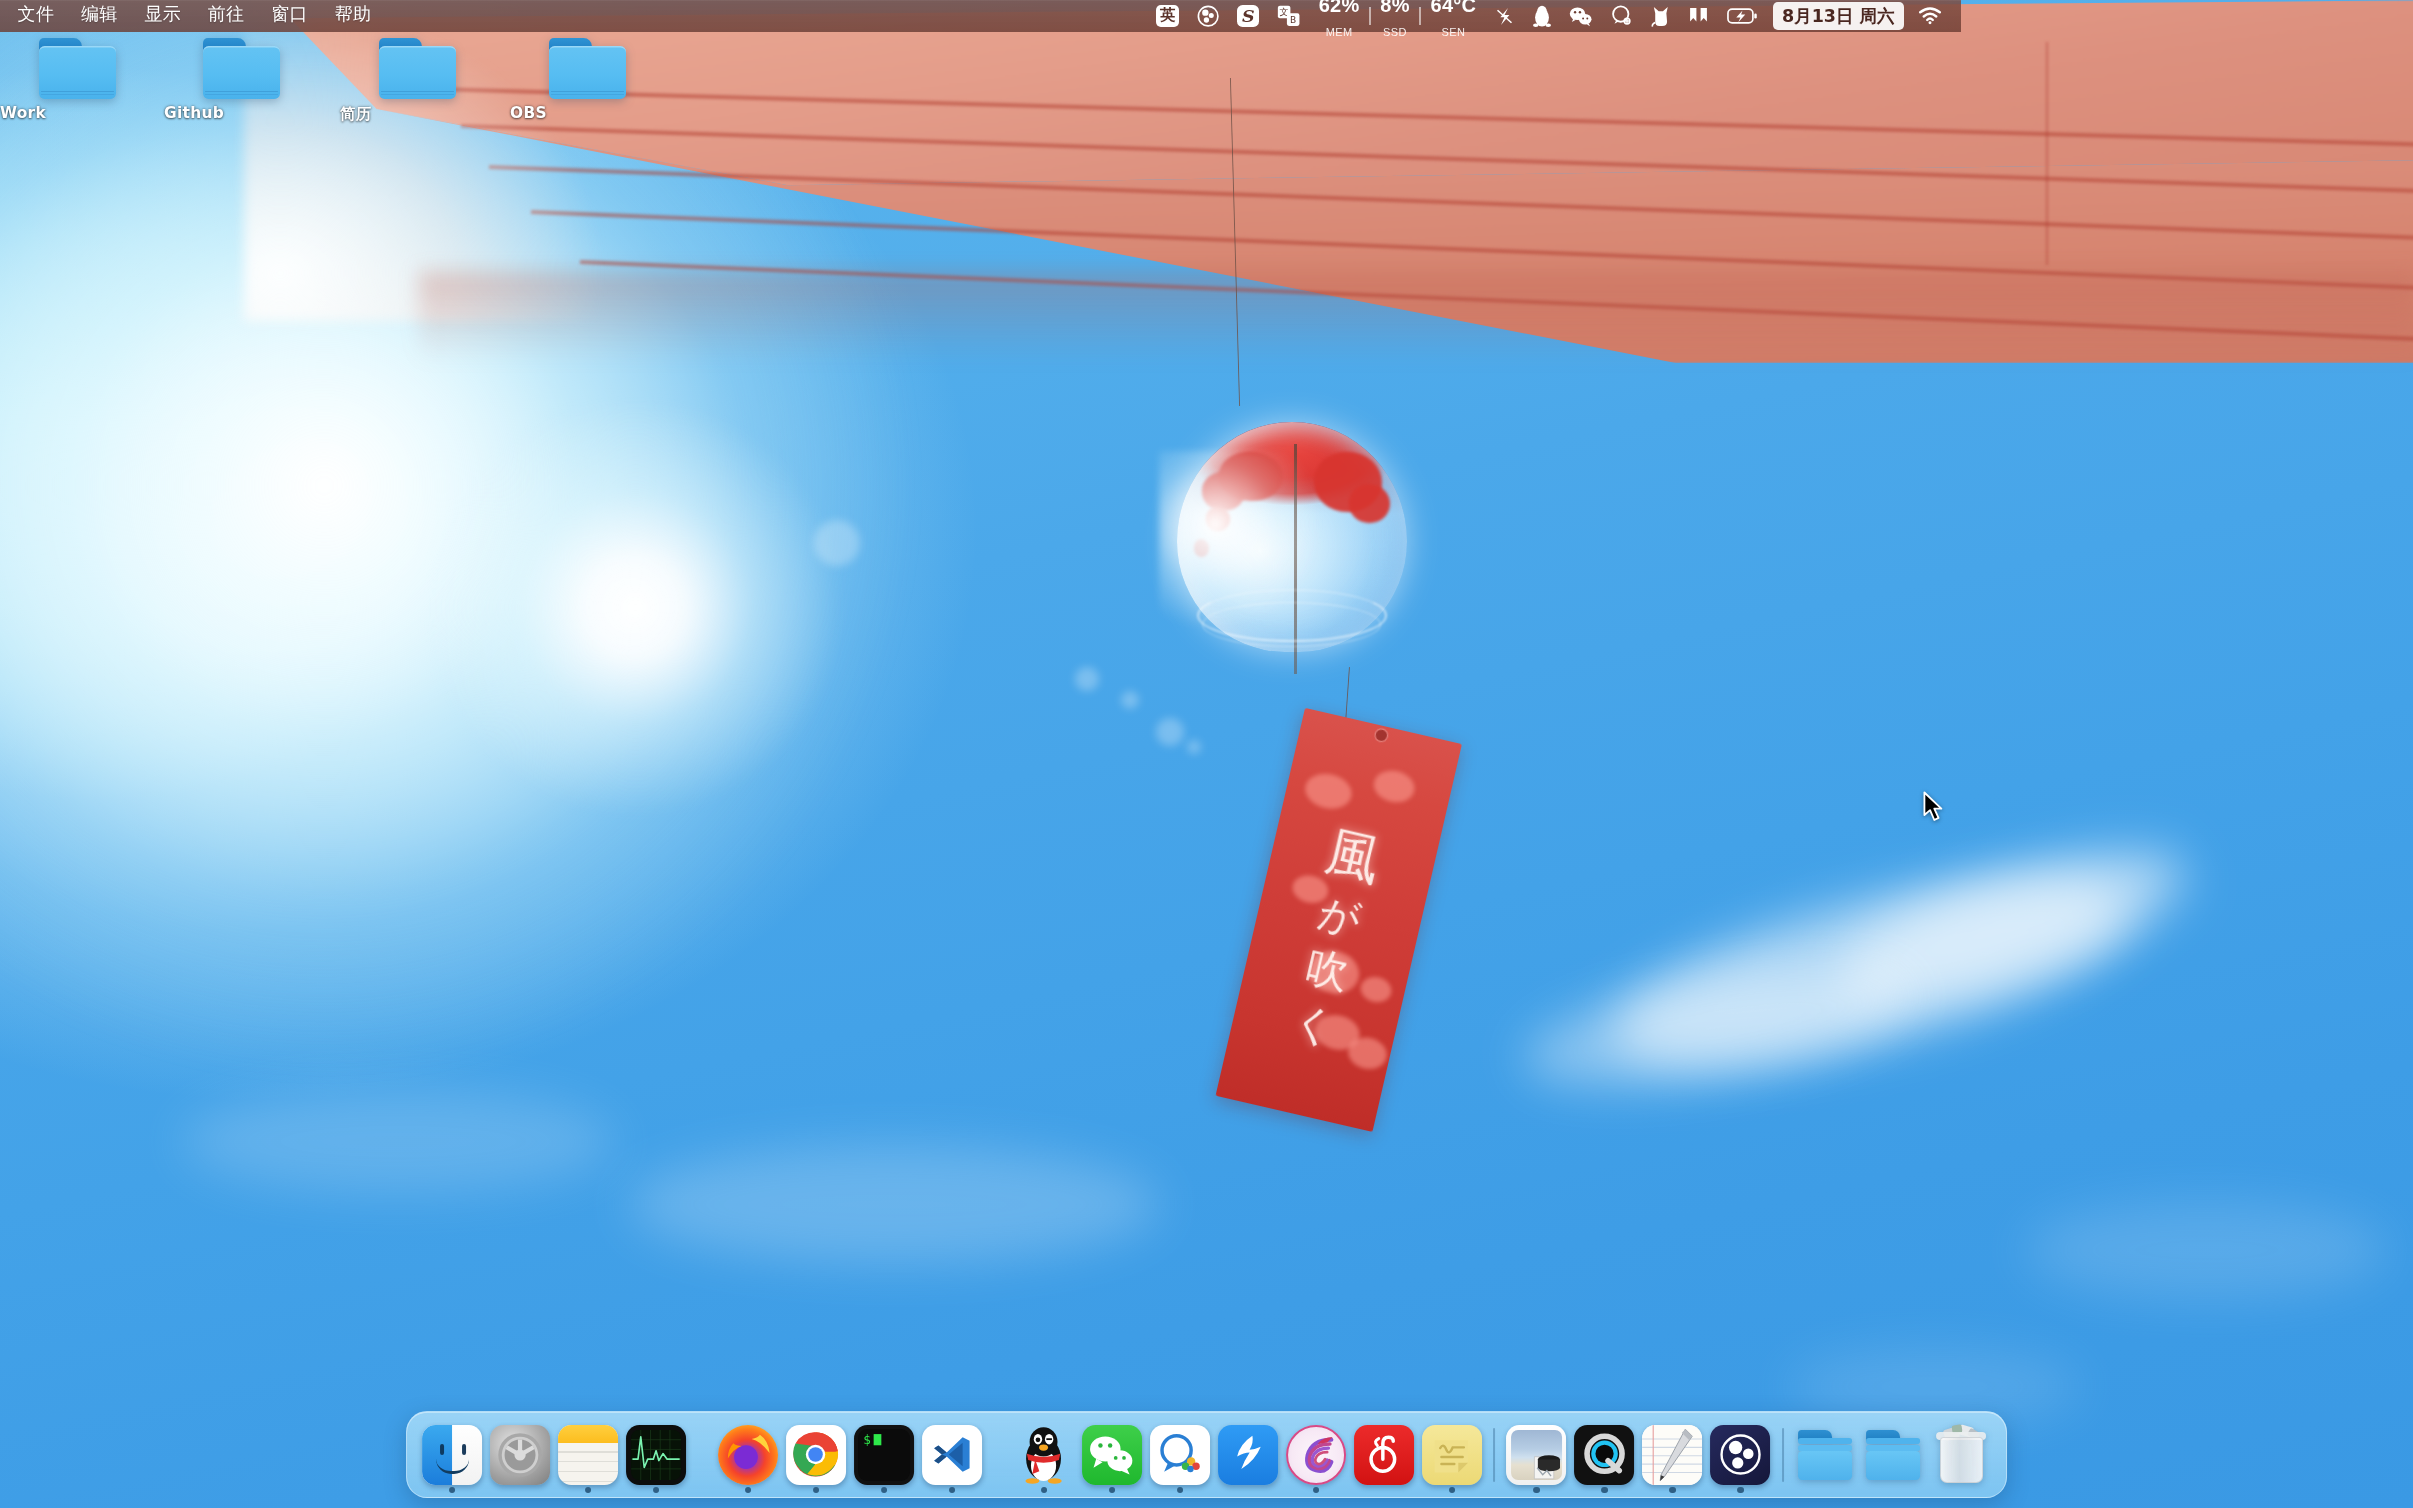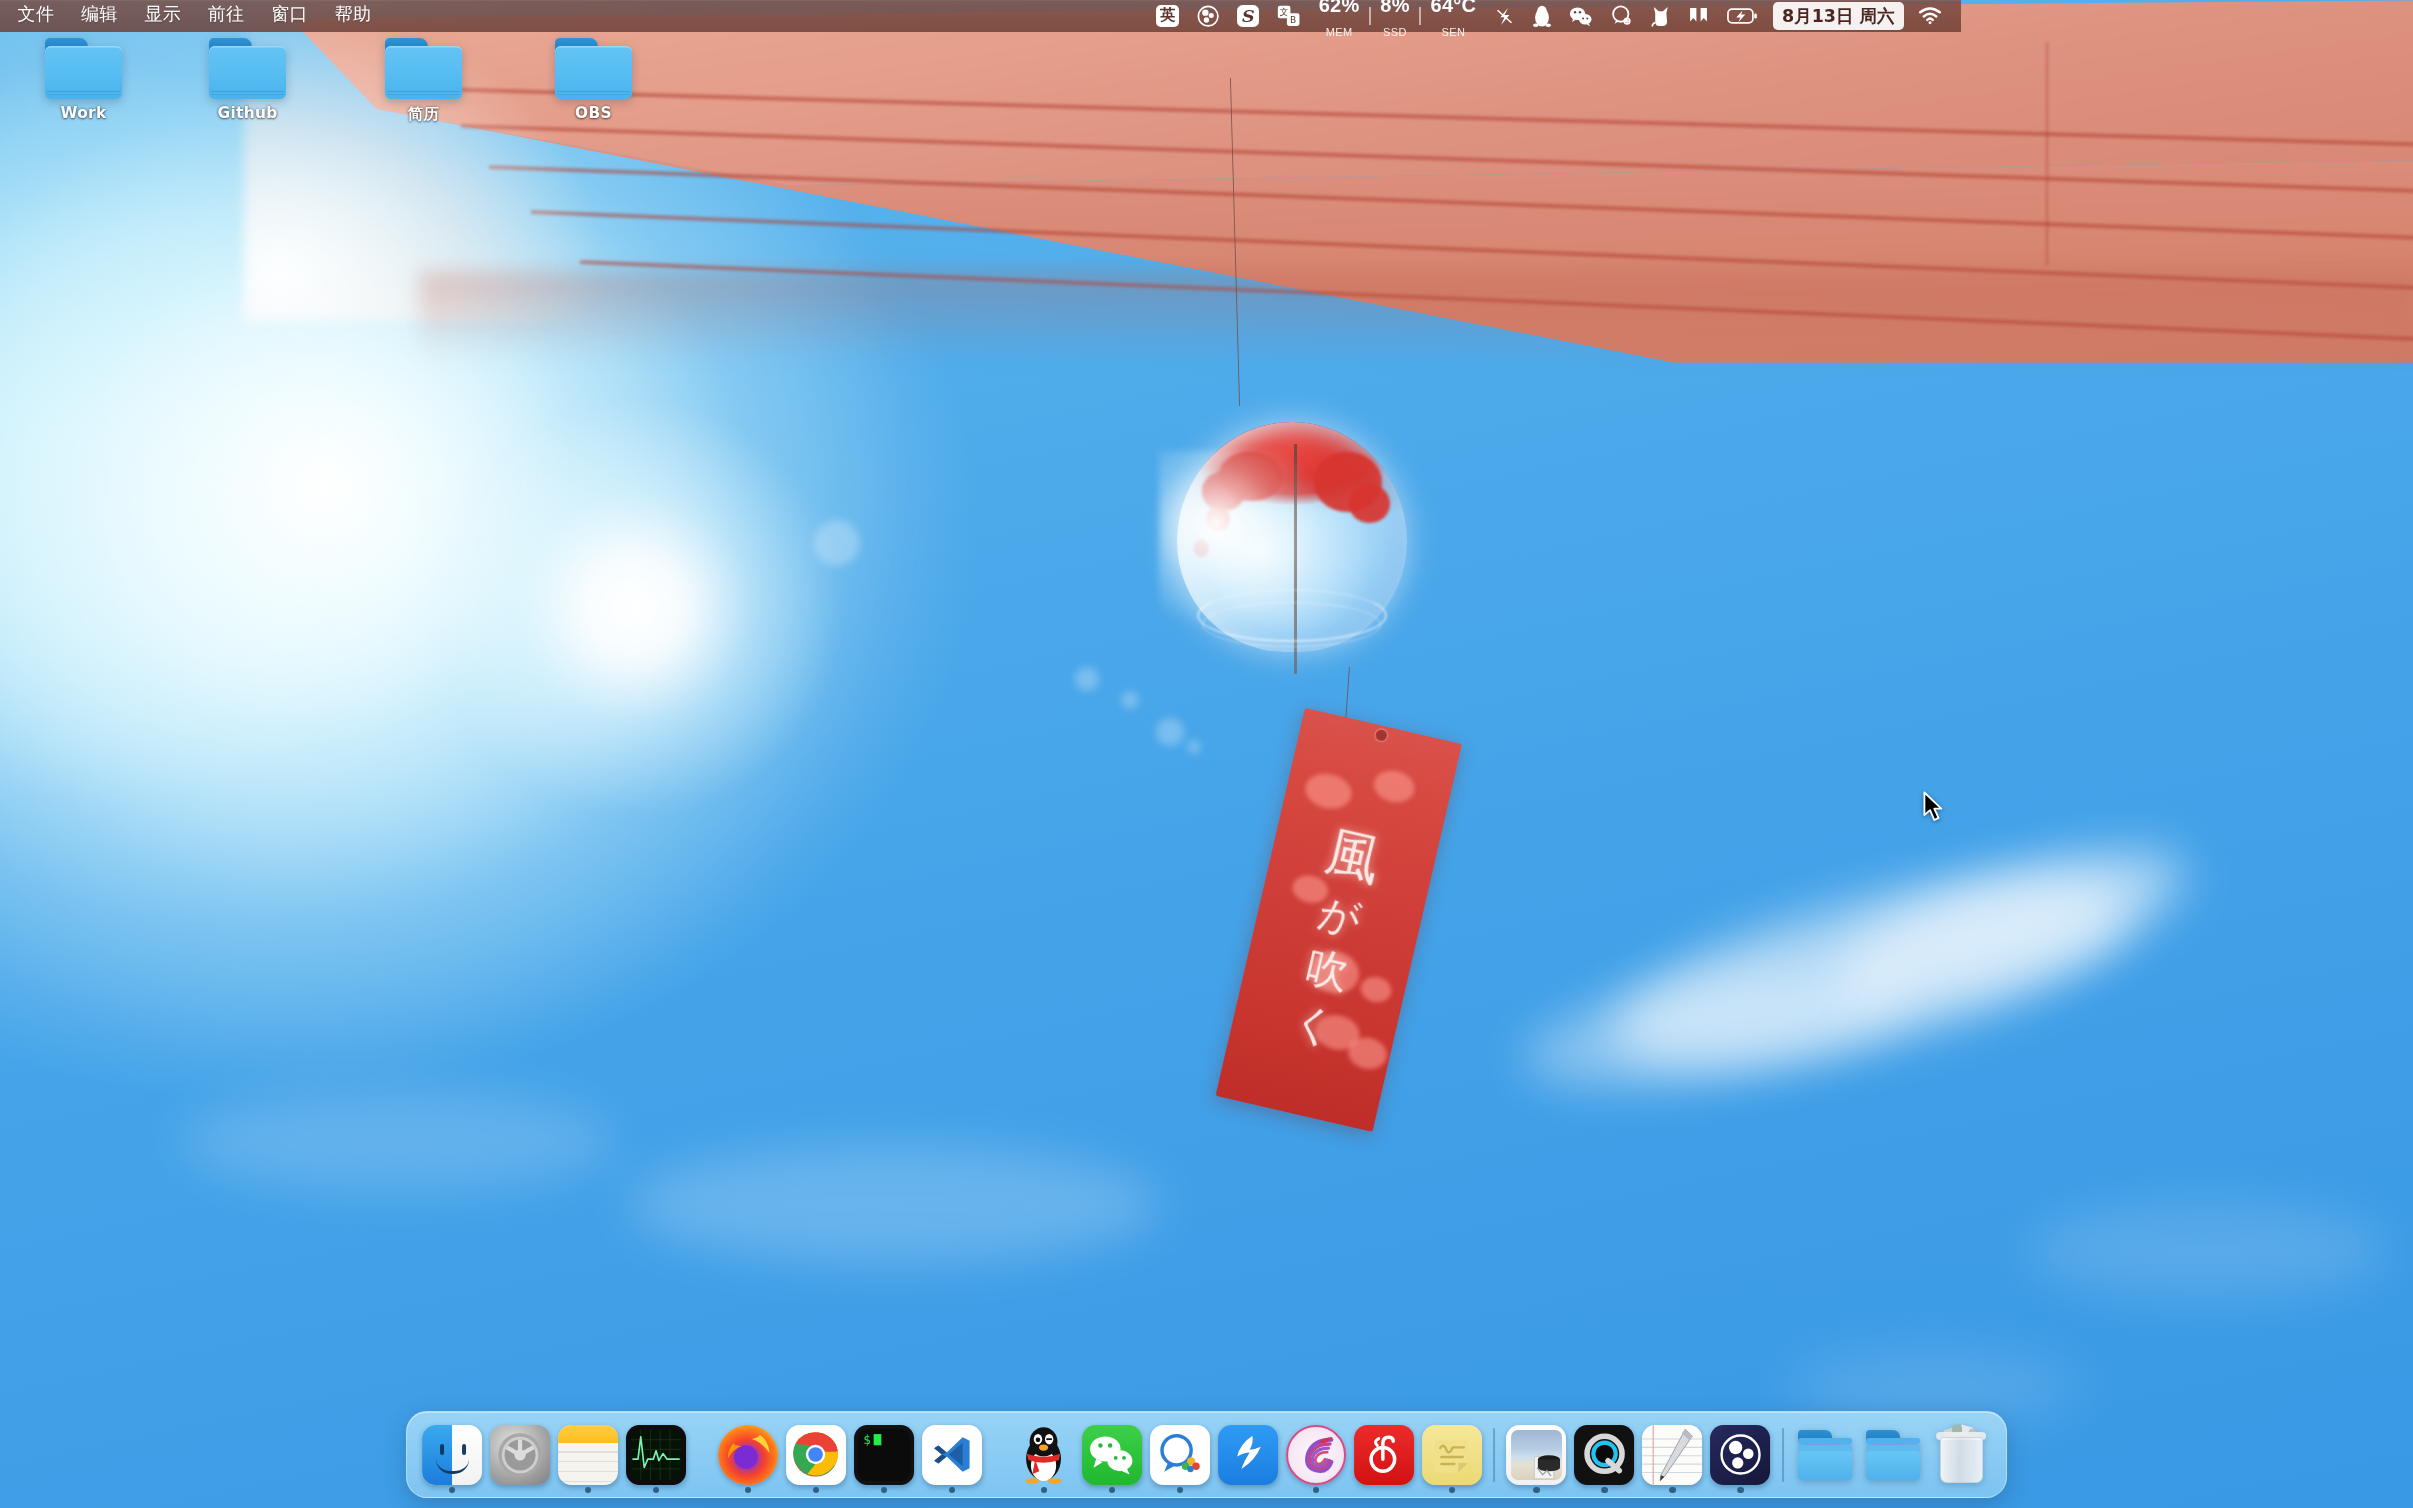--- a/index.html
+++ b/index.html
@@ -157,21 +157,21 @@
   .stat .l { font-size:11px; opacity:.9; margin-top:12px; letter-spacing:0.4px; }
   .divider-v { width:1.4px; height:18px; background:rgba(255,255,255,.55); margin:0 1.4px; }
   .date-pill {
     background:rgba(255,255,255,.92); color:#4a2720;
     padding:2.1px 9px; border-radius:4.9px; font-size:17.5px; font-weight:bold;
     font-family:"DejaVu Sans",sans-serif; margin:0 5.6px; white-space:nowrap;
   }
 
   
   #desktop-icons { position:absolute; left:0; top:32px; width:100%; height:100%; z-index:20; }
-  .dicon { position:absolute; width:155px; text-align:center;padding-left:12px; }
+  .dicon { position:absolute; width:155px; text-align:left; }
   .folder-glyph { width:77px; height:61px; margin:0 auto; position:relative; filter:drop-shadow(0 3.5px 4.9px rgba(40,70,100,.30)); }
   .folder-tab {
     position:absolute; left:0; top:0; width:43px; height:14px;
     background:linear-gradient(180deg,#2f93d4,#1f7fc4);
     border-radius:4.9px 8.4px 0 0;
   }
   .folder-body {
     position:absolute; left:0; top:8.4px; width:77px; height:53px;
     background:linear-gradient(180deg,#64c3f3 0%, #56bdf2 55%, #49b2ec 100%);
     border-radius:5.6px;

